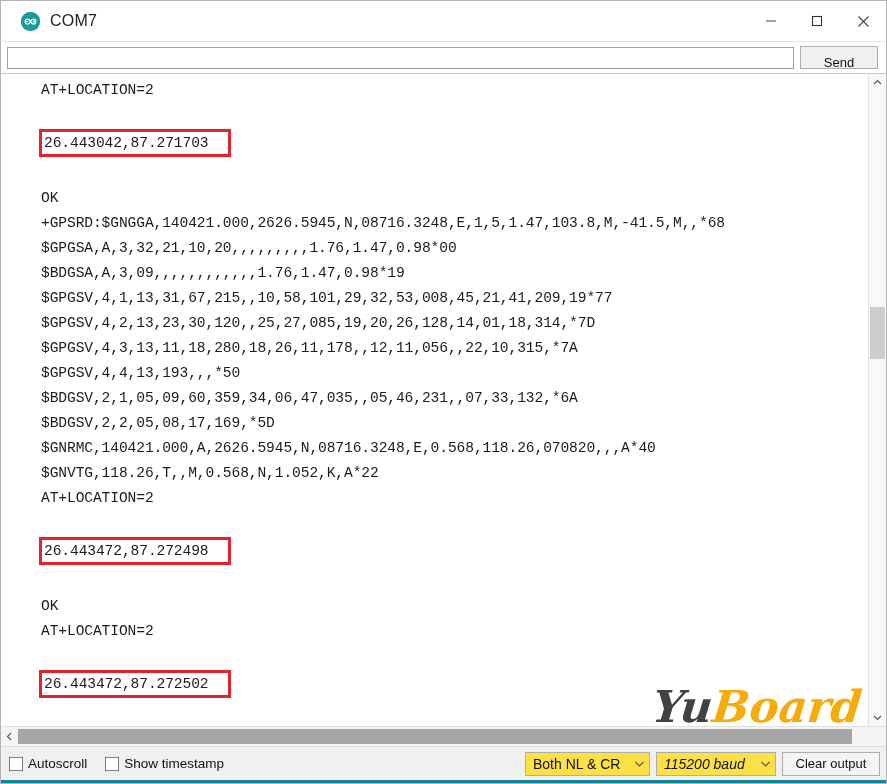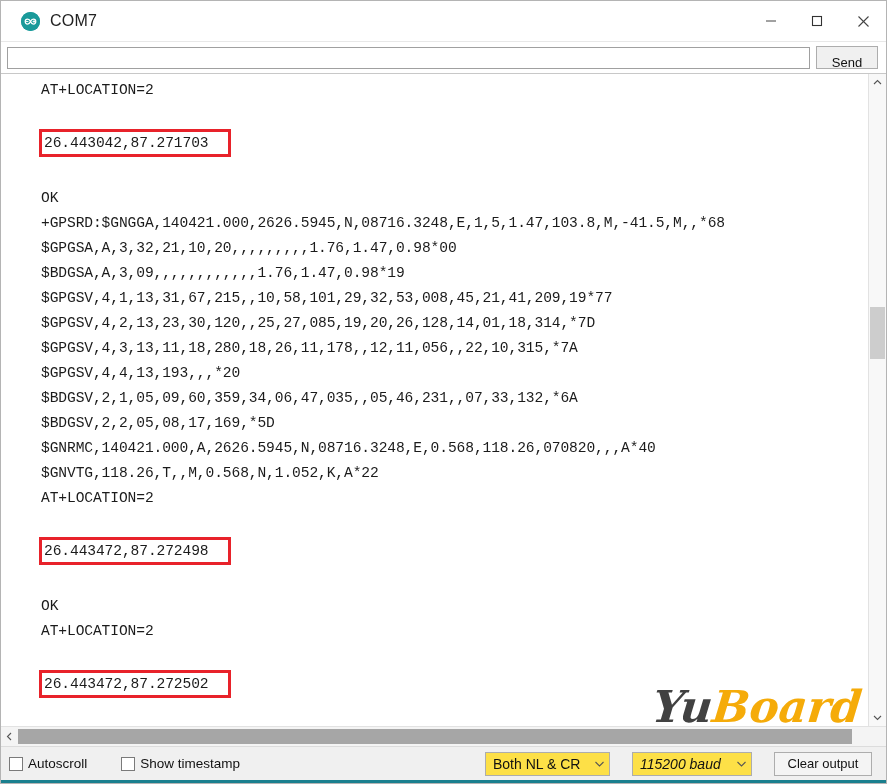--- a/index.html
+++ b/index.html
@@ -91,21 +91,21 @@
     border: 1px solid #a0a0a0;
     background: #ffffff;
     font-family: "Liberation Sans", sans-serif;
     font-size: 13px;
     padding: 0 3px;
     color: #111;
     box-sizing: border-box;
     outline: none;
   }
   .send-btn {
-    width: 62px;
+    width: 78px;
     height: 23px;
     background: #f0f0f0;
     border: 1px solid #adadad;
     font-family: "Liberation Sans", sans-serif;
     font-size: 13px;
     color: #111;
     cursor: pointer;
     box-sizing: border-box;
     padding: 8px;
   }
@@ -233,22 +233,22 @@
     background: #f4f4f4;
   }
 
   
   .bottombar {
     height: 33px;
     flex: 0 0 auto;
     background: #f0f0f0;
     display: flex;
     align-items: center;
-    padding: 0 14px 0 8px;
-    gap: 22px;
+    padding: 0 6px 0 8px;
+    gap: 6px;
     border-top: 1px solid #dcdcdc;
   }
   .chk-group {
     display: flex;
     align-items: center;
     gap: 5px;
     margin-right: 12px;
   }
   .chkbox {
     width: 14px;
@@ -345,21 +345,21 @@
         <div class="line blank">&nbsp;</div>
         <div class="hl-row"><span class="line hl">26.443042,87.271703</span></div>
         <div class="line blank">&nbsp;</div>
         <div class="line">OK</div>
         <div class="line">+GPSRD:$GNGGA,140421.000,2626.5945,N,08716.3248,E,1,5,1.47,103.8,M,-41.5,M,,*68</div>
         <div class="line">$GPGSA,A,3,32,21,10,20,,,,,,,,,1.76,1.47,0.98*00</div>
         <div class="line">$BDGSA,A,3,09,,,,,,,,,,,,1.76,1.47,0.98*19</div>
         <div class="line">$GPGSV,4,1,13,31,67,215,,10,58,101,29,32,53,008,45,21,41,209,19*77</div>
         <div class="line">$GPGSV,4,2,13,23,30,120,,25,27,085,19,20,26,128,14,01,18,314,*7D</div>
         <div class="line">$GPGSV,4,3,13,11,18,280,18,26,11,178,,12,11,056,,22,10,315,*7A</div>
-        <div class="line">$GPGSV,4,4,13,193,,,*20</div>
+        <div class="line">$GPGSV,4,4,13,193,,,*50</div>
         <div class="line">$BDGSV,2,1,05,09,60,359,34,06,47,035,,05,46,231,,07,33,132,*6A</div>
         <div class="line">$BDGSV,2,2,05,08,17,169,*5D</div>
         <div class="line">$GNRMC,140421.000,A,2626.5945,N,08716.3248,E,0.568,118.26,070820,,,A*40</div>
         <div class="line">$GNVTG,118.26,T,,M,0.568,N,1.052,K,A*22</div>
         <div class="line">AT+LOCATION=2</div>
         <div class="line blank">&nbsp;</div>
         <div class="hl-row"><span class="line hl">26.443472,87.272498</span></div>
         <div class="line blank">&nbsp;</div>
         <div class="line">OK</div>
         <div class="line">AT+LOCATION=2</div>

